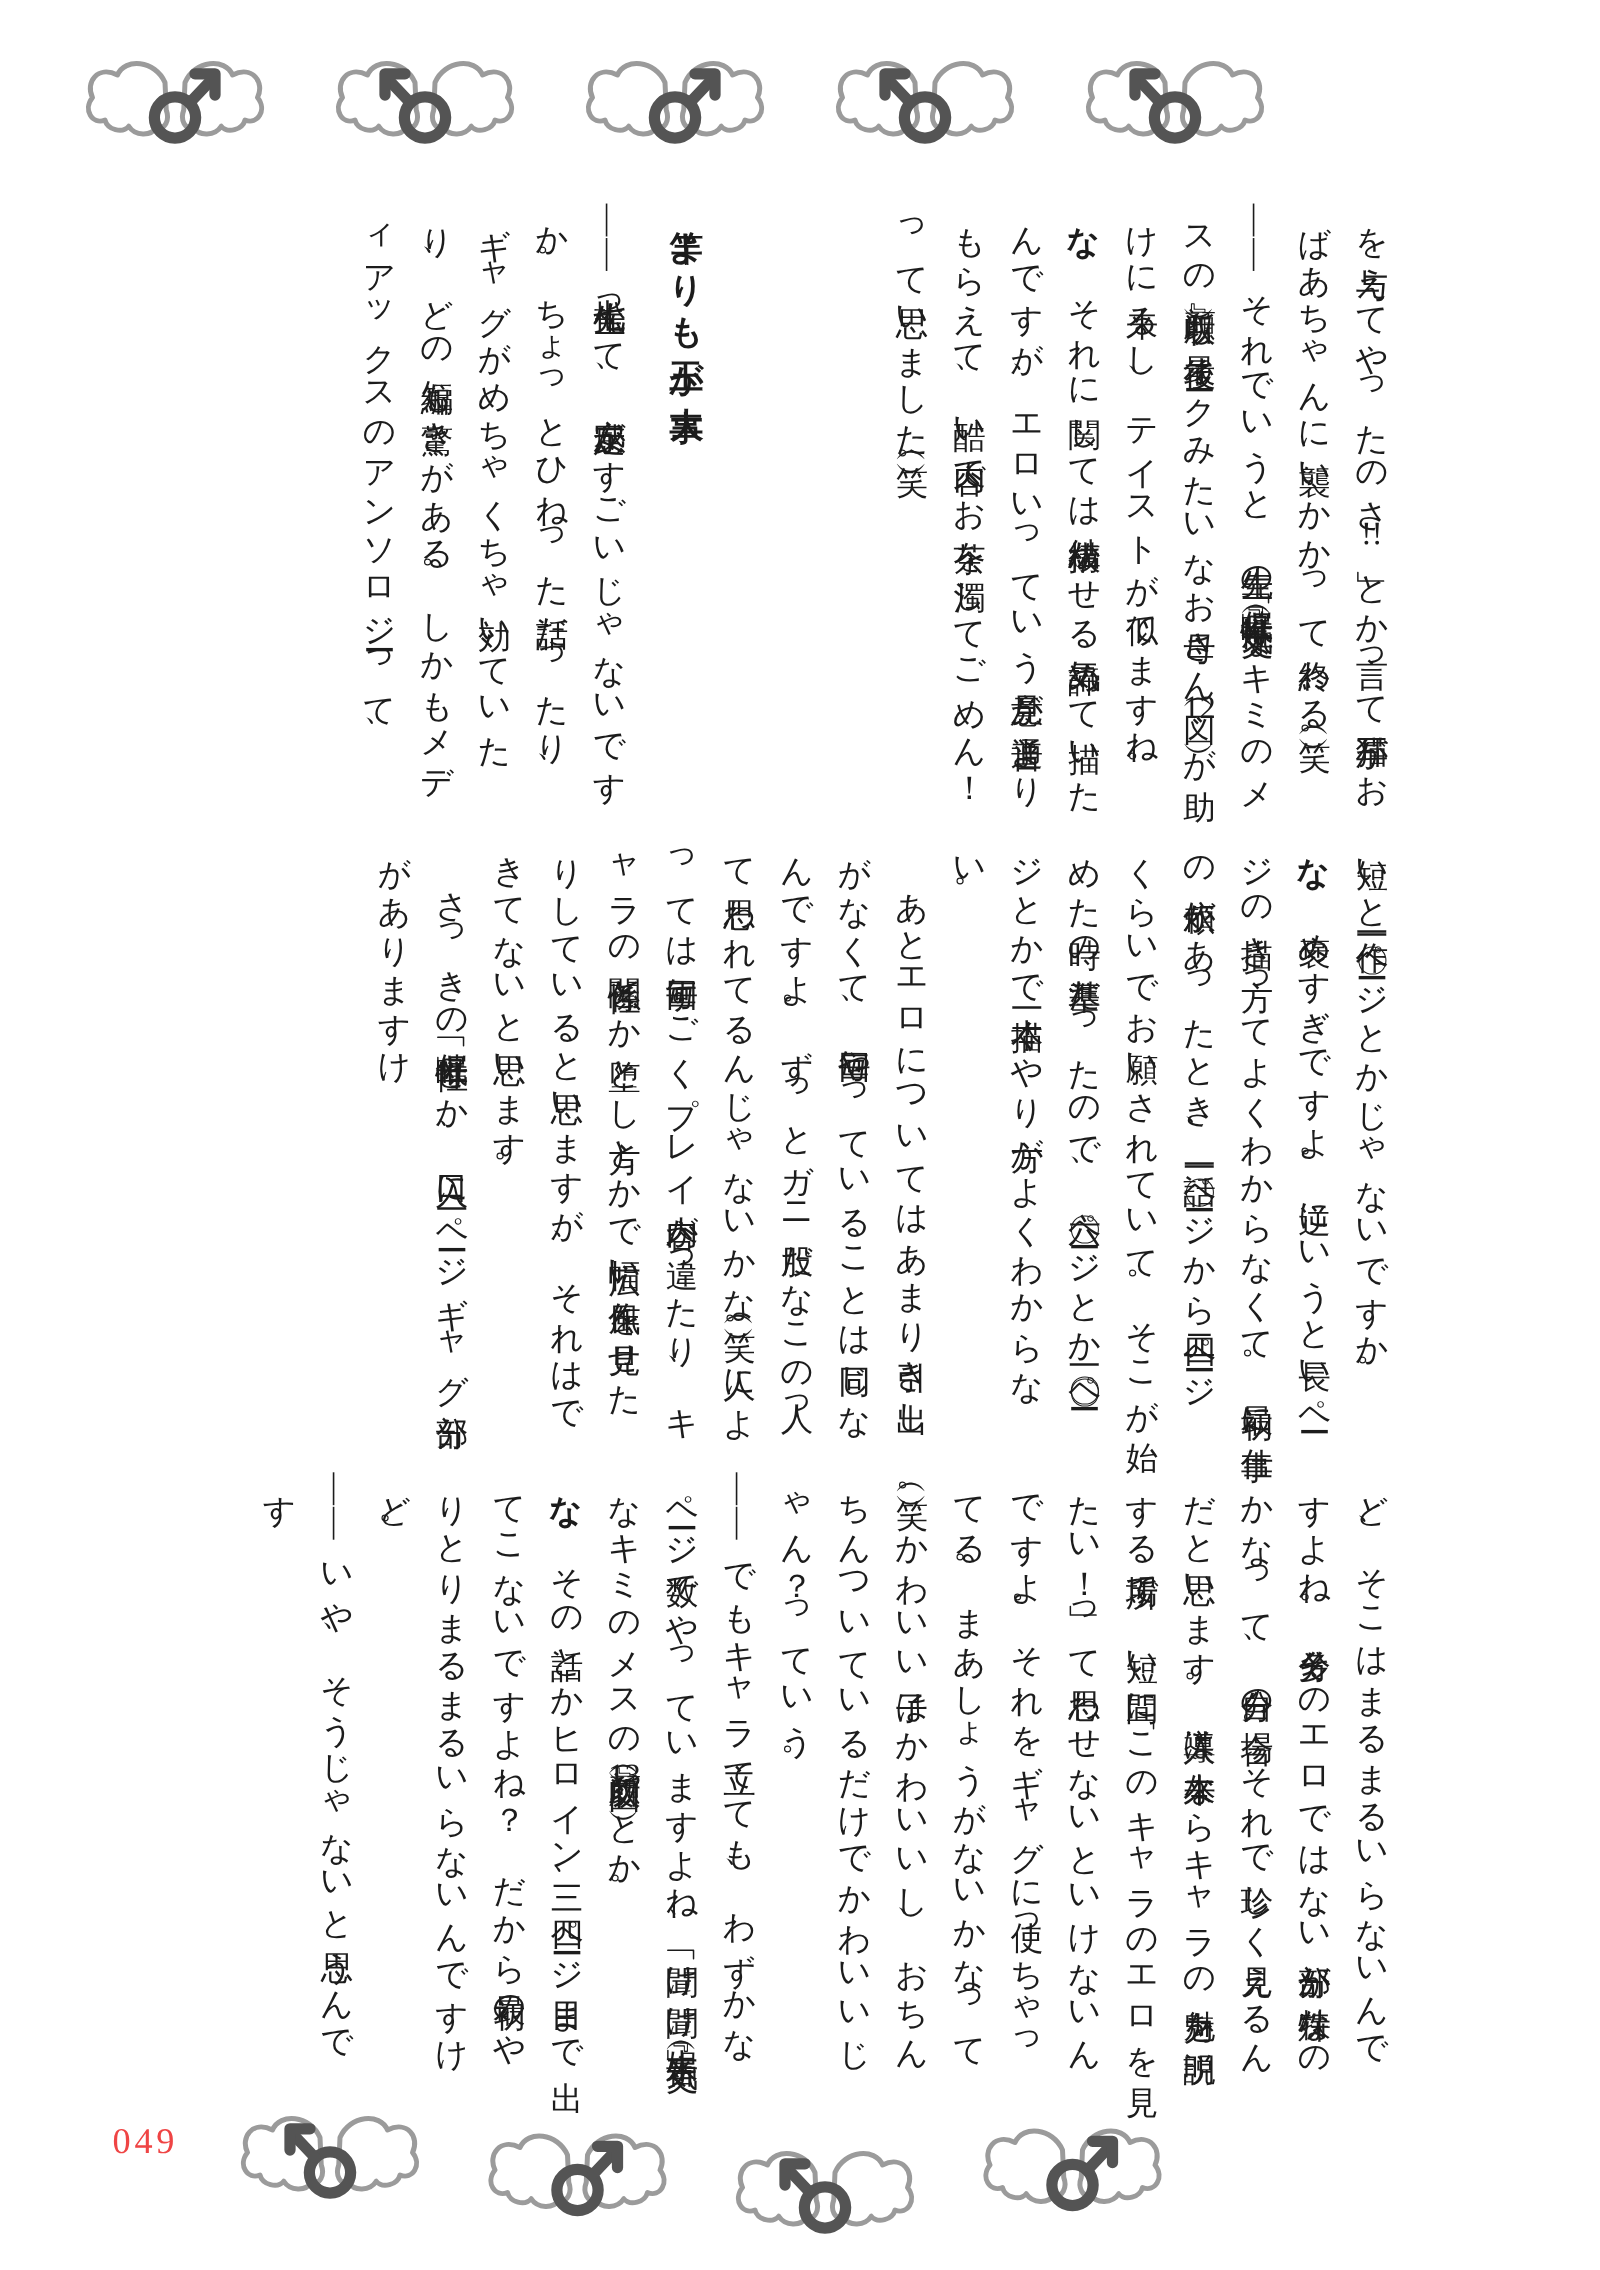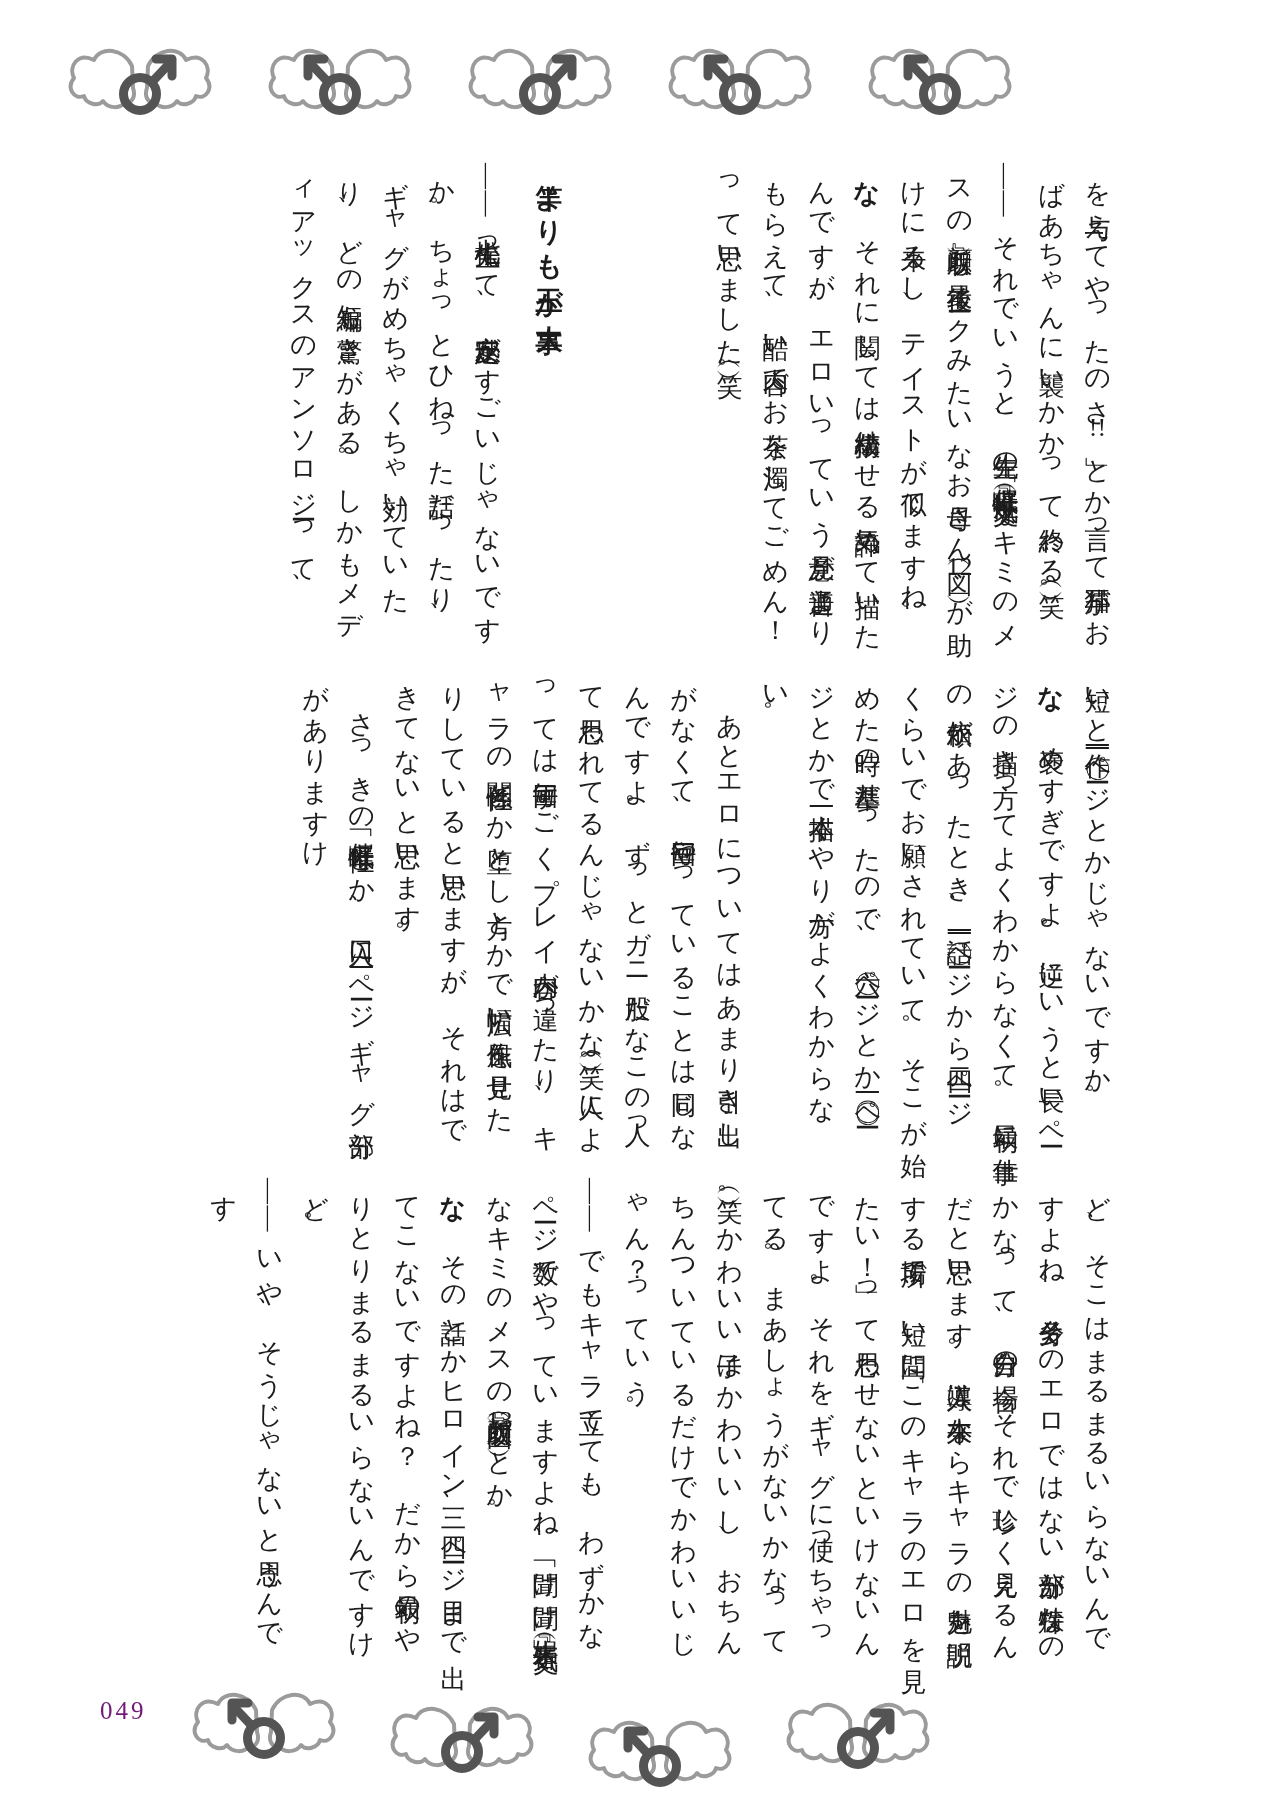--- a/index.html
+++ b/index.html
@@ -34,22 +34,22 @@
     font-weight:bold;
     font-family:"Liberation Sans","DejaVu Sans",sans-serif;
   }
   h2.sec-head{
     font-size:27px;font-weight:bold;margin:0;
     margin-block-start:134px;margin-block-end:16px;
     font-family:"Liberation Sans","DejaVu Sans",sans-serif;
     letter-spacing:3px;
   }
   .page-number{
-    position:absolute;left:100px;top:1697px;
-    font-size:25px;letter-spacing:3px;color:#701a75;
+    position:absolute;left:90px;top:1697px;
+    font-size:29px;letter-spacing:3px;color:#ef4444;
   }
   .hidden-defs{position:absolute;width:0;height:0;overflow:hidden;}
 </style>
 </head>
 <body>
 
 <svg class="hidden-defs" aria-hidden="true">
   <defs>
     <path id="wingL" d="M66 26 C58 8 34 6 28 20 C12 12 2 26 8 38 C0 48 8 60 18 56 C20 64 32 67 37 61 C42 69 55 69 59 62 C66 64 70 56 67 48 Z" fill="#ffffff" stroke="#9b9b9b" stroke-width="4" stroke-linejoin="round"></path>
     <g id="wmars">

